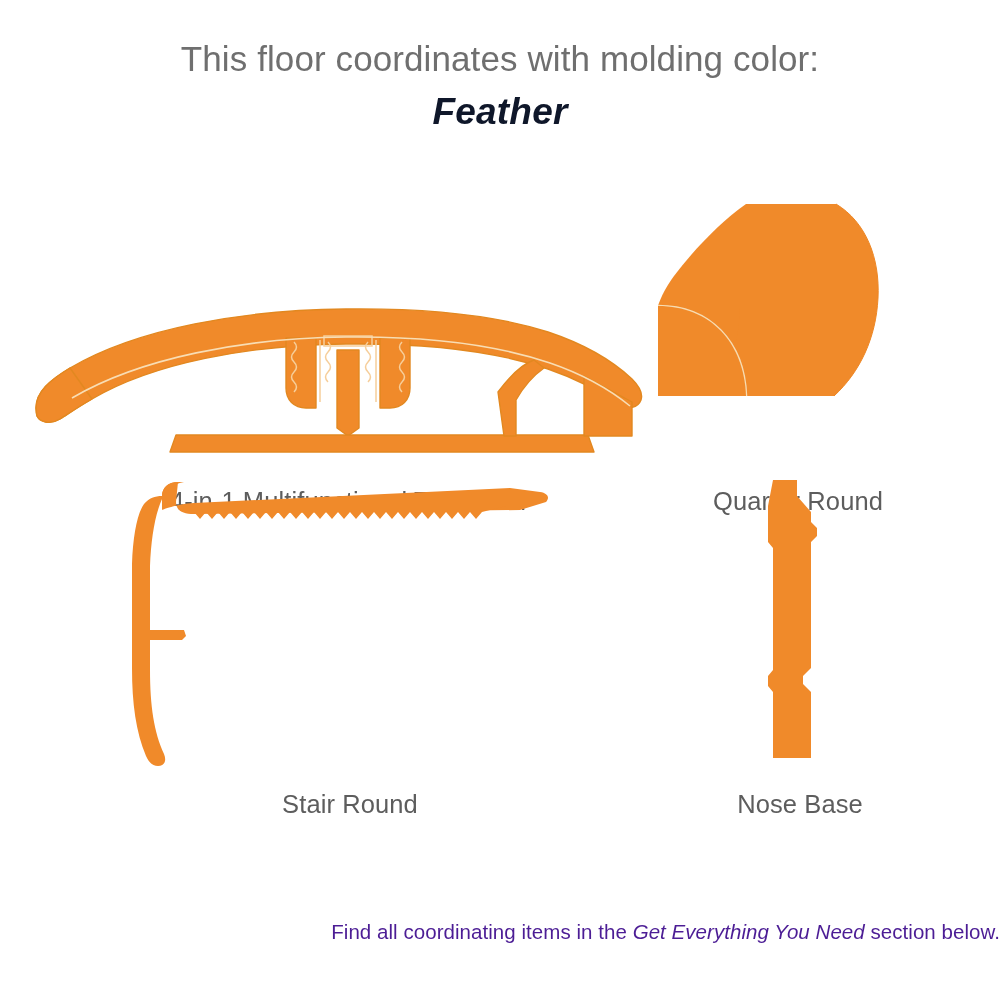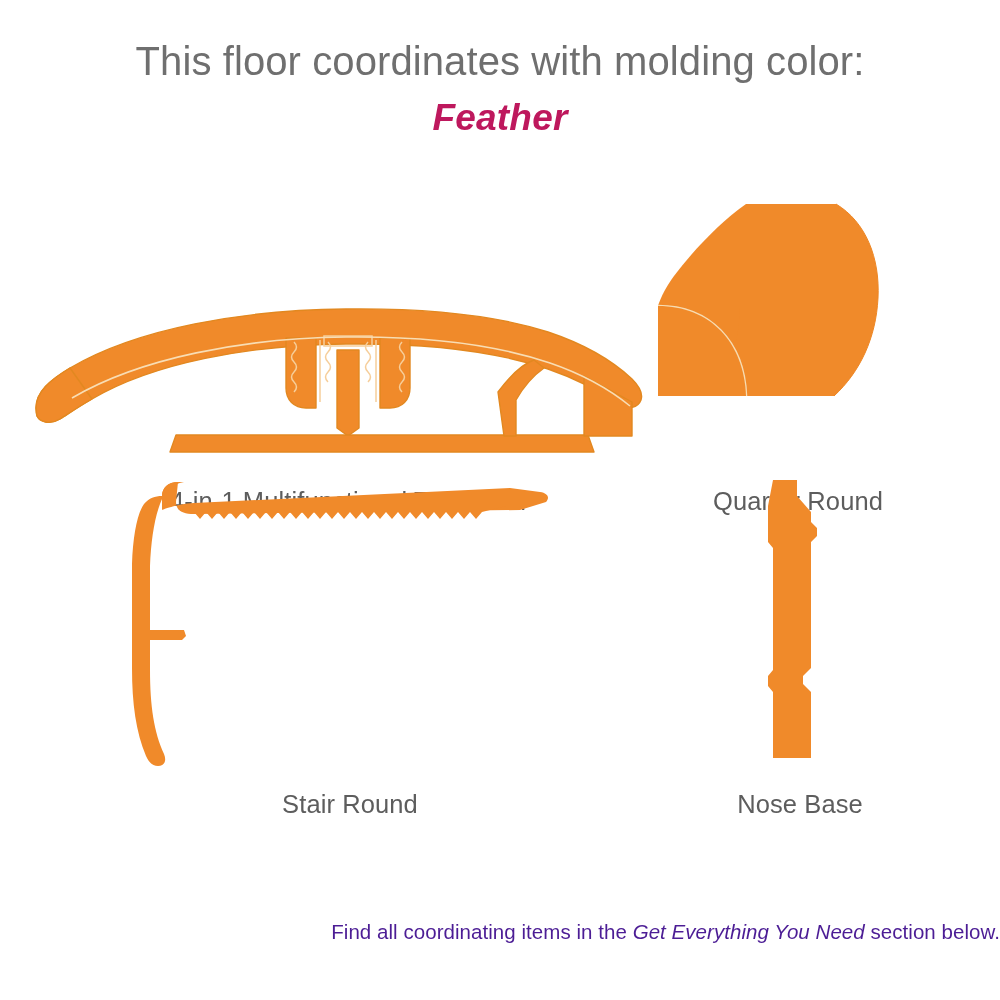--- a/index.html
+++ b/index.html
@@ -25,32 +25,32 @@
   
   .header {
     position: absolute;
     top: 0;
     left: 0;
     width: 1000px;
     text-align: center;
     padding-top: 38px;
   }
   .headline {
-    font-size: 40px;
+    font-size: 35px;
     font-weight: 400;
     color: #6f6f6f;
     letter-spacing: 0.1px;
     line-height: 1.18;
     margin: 0;
   }
   .color-name {
     font-size: 37px;
     font-weight: bold;
     font-style: italic;
-    color: #be185d;
+    color: #0f172a;
     margin: 14px 0 0 0;
     line-height: 1.05;
     letter-spacing: 0.2px;
   }
 
   
   .grid {
     position: absolute;
     top: 170px;
     left: 0;

